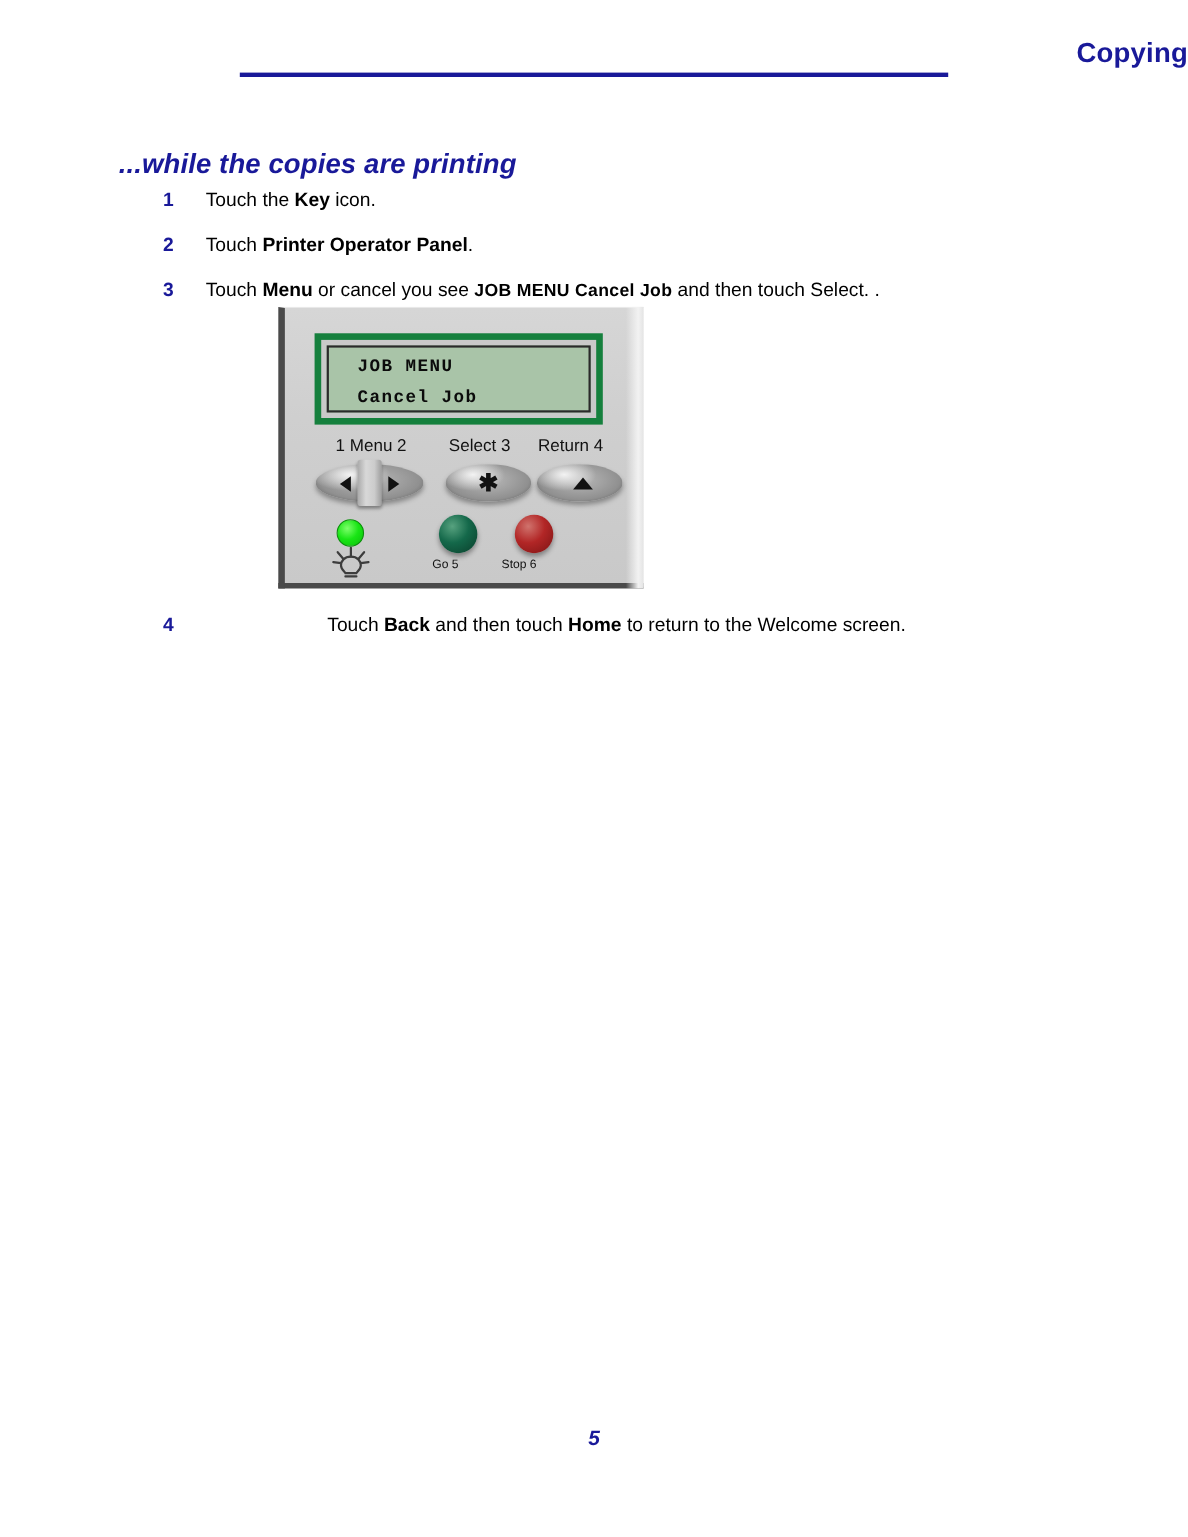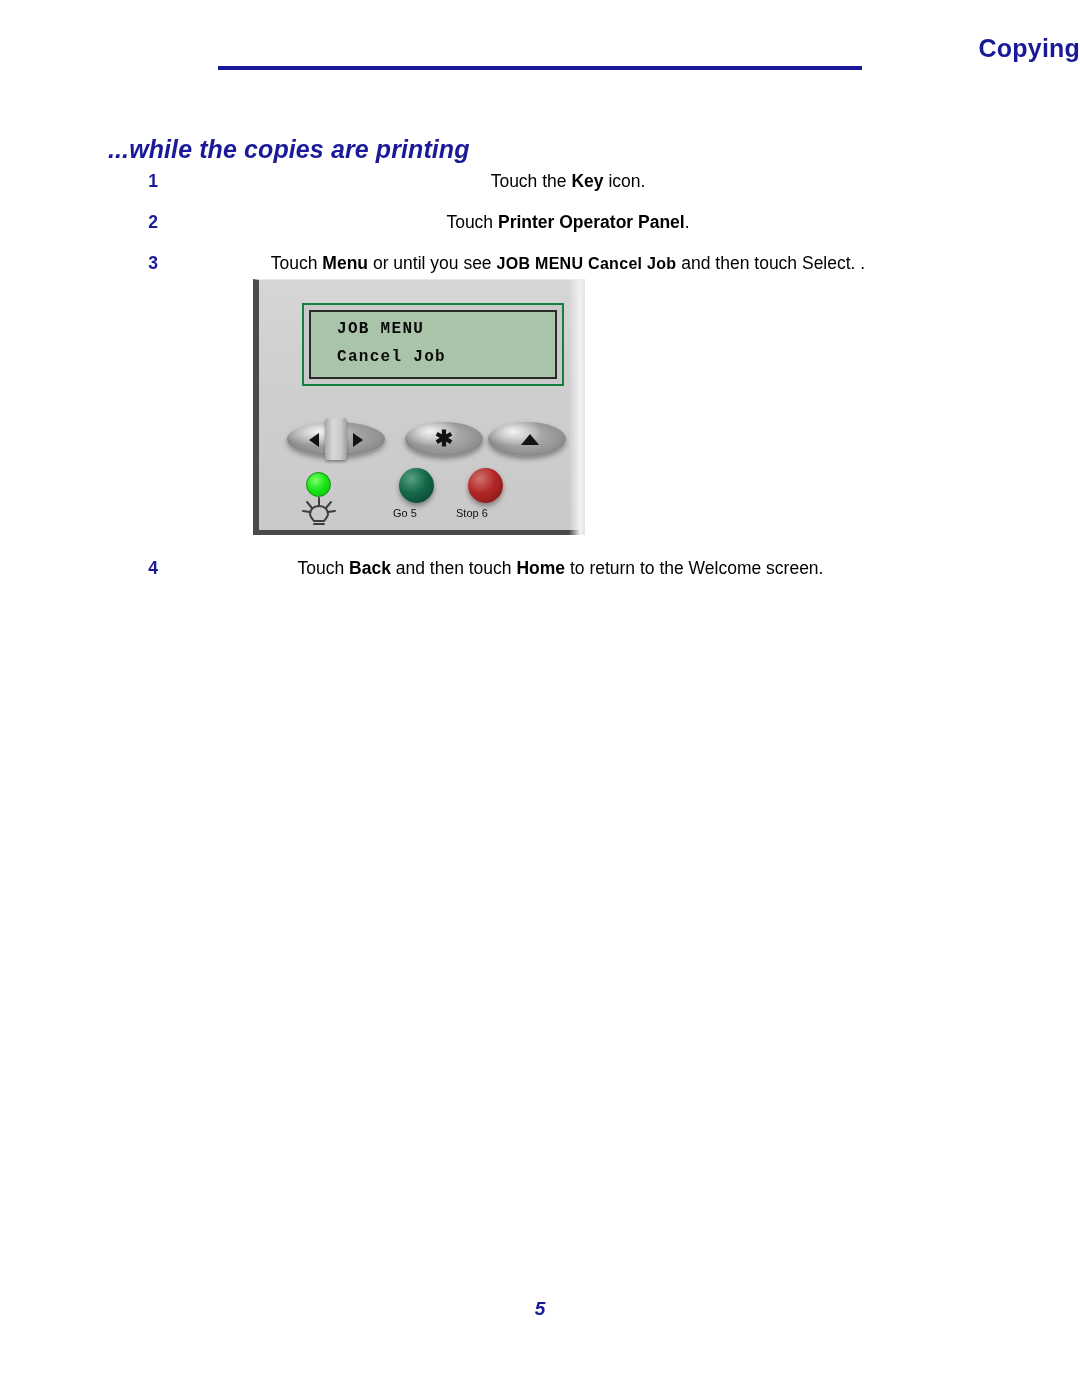--- a/index.html
+++ b/index.html
@@ -71,22 +71,21 @@
     left: 0;
     top: 0;
     width: 16px;
     text-align: right;
     font-weight: bold;
     color: #191999;
     font-size: 17.5px;
   }
   .step .txt {
     display: block;
-    margin-left: 32px;
-    text-align: center;
+    margin-left: 45px;
   }
   .step b {
     font-weight: bold;
   }
   .mono {
     font-family: Liberation Sans, sans-serif;
     font-weight: bold;
     font-size: 16px;
     letter-spacing: 0.3px;
   }
@@ -142,24 +141,23 @@
   }
 
   
   .lcd-bezel {
     position: absolute;
     left: 33px;
     top: 24px;
     width: 262px;
     height: 83px;
     background: #c9c9c9;
-    border: 2px solid #15803d;
+    border: 6px solid #15803d;
     box-sizing: border-box;
     padding: 5px;
-    margin-left: 16px;
   }
   .lcd-screen {
     width: 100%;
     height: 100%;
     box-sizing: border-box;
     background: #a9c4a8;
     border: 2px solid #2a2a2a;
     position: relative;
   }
   .lcd-line {
@@ -340,36 +338,41 @@
     <span class="txt"><span>Touch the </span><b>Key</b><span> icon.</span></span>
   </div>
 
   <div class="step">
     <span class="num">2</span>
     <span class="txt"><span>Touch </span><b>Printer Operator Panel</b><span>.</span></span>
   </div>
 
   <div class="step">
     <span class="num">3</span>
-    <span class="txt"><span>Touch </span><b>Menu</b><span> or until you see </span><span class="mono">JOB MENU Cancel Job</span><span> and then  touch Select. .</span></span>
+    <span class="txt"><span>Touch </span><b>Menu</b><span> or cancel you see </span><span class="mono">JOB MENU Cancel Job</span><span> and then  touch Select. .</span></span>
   </div>
 
 </div>
 
 <div class="panel-figure">
   <div class="panel-body"></div>
   <div class="panel-rightlight"></div>
 
   <div class="lcd-bezel">
     <div class="lcd-screen">
       <div class="lcd-line lcd-line1">JOB MENU</div>
       <div class="lcd-line lcd-line2">Cancel Job</div>
     </div>
   </div>
 
+  <div class="btn-labels">
+    <span class="btn-label lbl-menu">1 Menu 2</span>
+    <span class="btn-label lbl-select">Select 3</span>
+    <span class="btn-label lbl-return">Return 4</span>
+  </div>
 
   <div class="oval oval-menu">
     <span class="glyph tri-left"></span>
     <span class="glyph tri-right"></span>
     <span class="rocker-center"></span>
   </div>
 
   <div class="oval oval-select">
     <span class="star-glyph">✱</span>
   </div>

